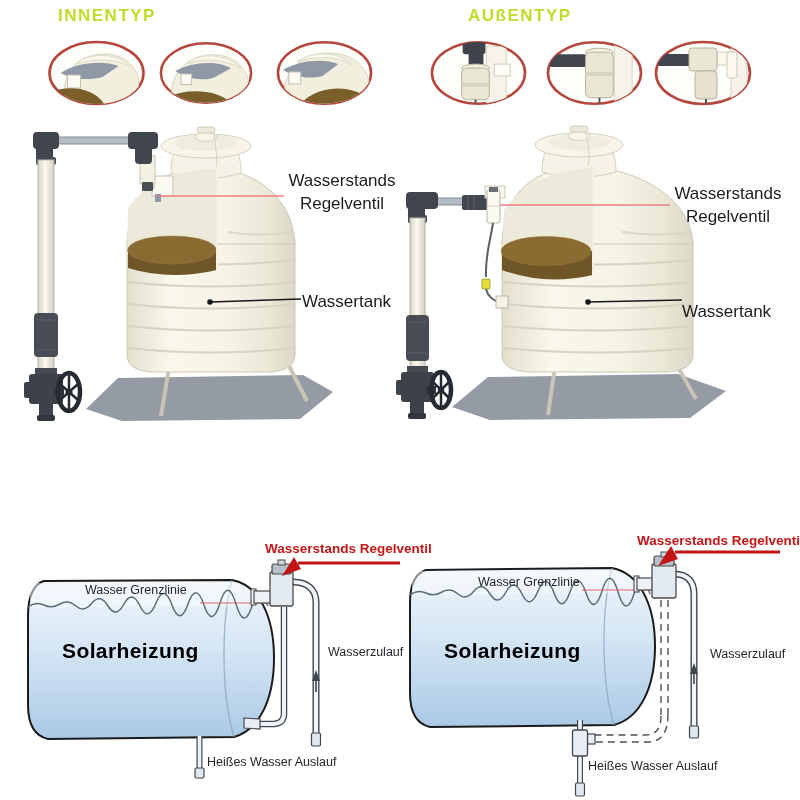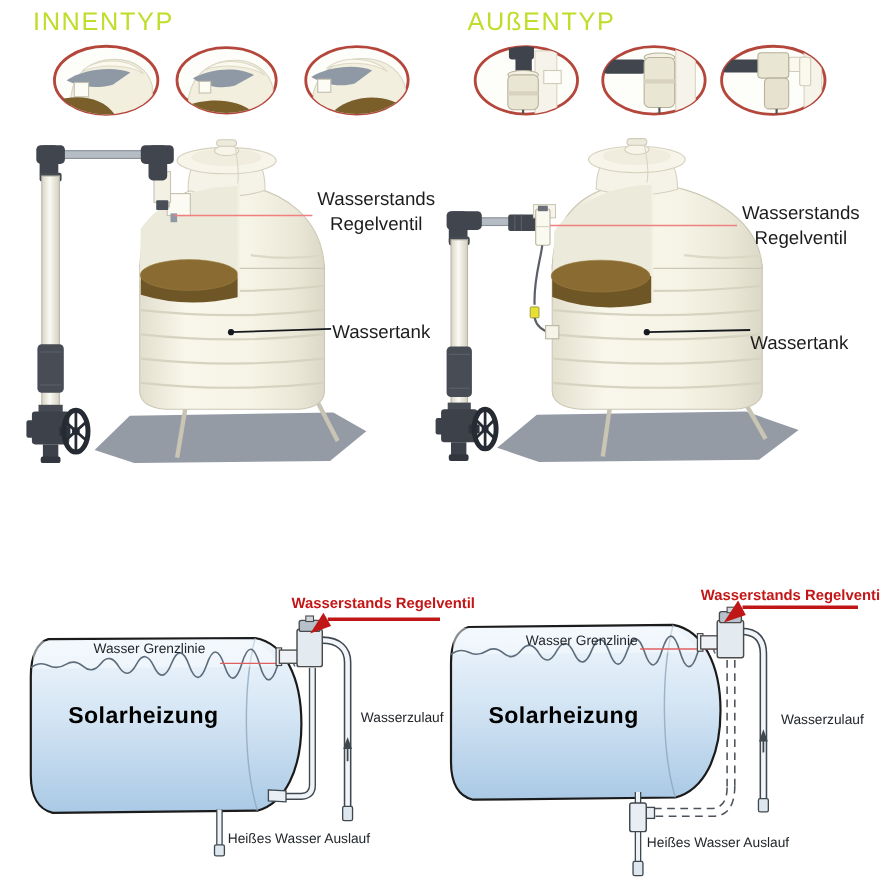--- a/index.html
+++ b/index.html
@@ -1,33 +1,33 @@
 <!DOCTYPE html>
 <html style="--title_green: #bede2a; --callout_red: #c41616; --inset_ring_red: #b5463c; --label_black: #1c1c1c; --leader_red: #ef8080; --water_brown: #8a6c33; --tank_cream: #f5f3e7; --solar_blue: #cfe3f4; --shadow_gray: #949ba5;"><head>
 <meta charset="utf-8">
 <style>
   html,body{margin:0;padding:0;}
   body{font-family:"Liberation Sans", sans-serif; background:#ffffff;}
   #stage{position:relative;width:800px;height:800px;background:#ffffff;overflow:hidden;}
   .abs{position:absolute;}
-  .type-title{color:var(--title_green,#bede2a);font-weight:normal;font-size:23px;letter-spacing:1.5px;}
+  .type-title{color:var(--title_green,#bede2a);font-weight:bold;font-size:17px;letter-spacing:1.5px;margin-left:28px;}
   .lbl{color:var(--label_black,#1c1c1c);font-size:17px;line-height:23px;white-space:nowrap;}
   .lbl-center{text-align:center;}
   .small-lbl{color:#23272b;font-size:12.5px;white-space:nowrap;}
   .red-callout{color:var(--callout_red,#c41616);font-weight:bold;font-size:13.5px;white-space:nowrap;}
   .heater-lbl{color:#000000;font-weight:bold;font-size:21px;letter-spacing:.4px;white-space:nowrap;}
   svg{display:block;}
 </style>
 </head>
 <body>
 
 <div id="stage">
 
   <div class="abs type-title" style="left:30px;top:6px;">INNENTYP</div>
-  <div class="abs type-title" style="left:425px;top:6px;text-align:center;">AUßENTYP</div>
+  <div class="abs type-title" style="left:440px;top:6px;text-align:center;">AUßENTYP</div>
 
   <svg class="abs" style="left:45px;top:38px;" width="103" height="70" viewBox="0 0 100 70">
     <defs>
         <clipPath id="c1">
           <ellipse cx="50" cy="35" rx="47" ry="31"></ellipse>
         </clipPath>
       </defs>
     <ellipse cx="50" cy="35" rx="47" ry="31" fill="#fdfdf9" style="stroke:var(--inset_ring_red,#b5463c)" stroke-width="2.6"></ellipse>
     <g clip-path="url(#c1)">
       <path d="M18,50 C20,27 38,16 58,16 C75,16 88,25 92,40 L92,70 L18,70 Z" fill="#f2efdf" stroke="#d9d5c3"></path>

